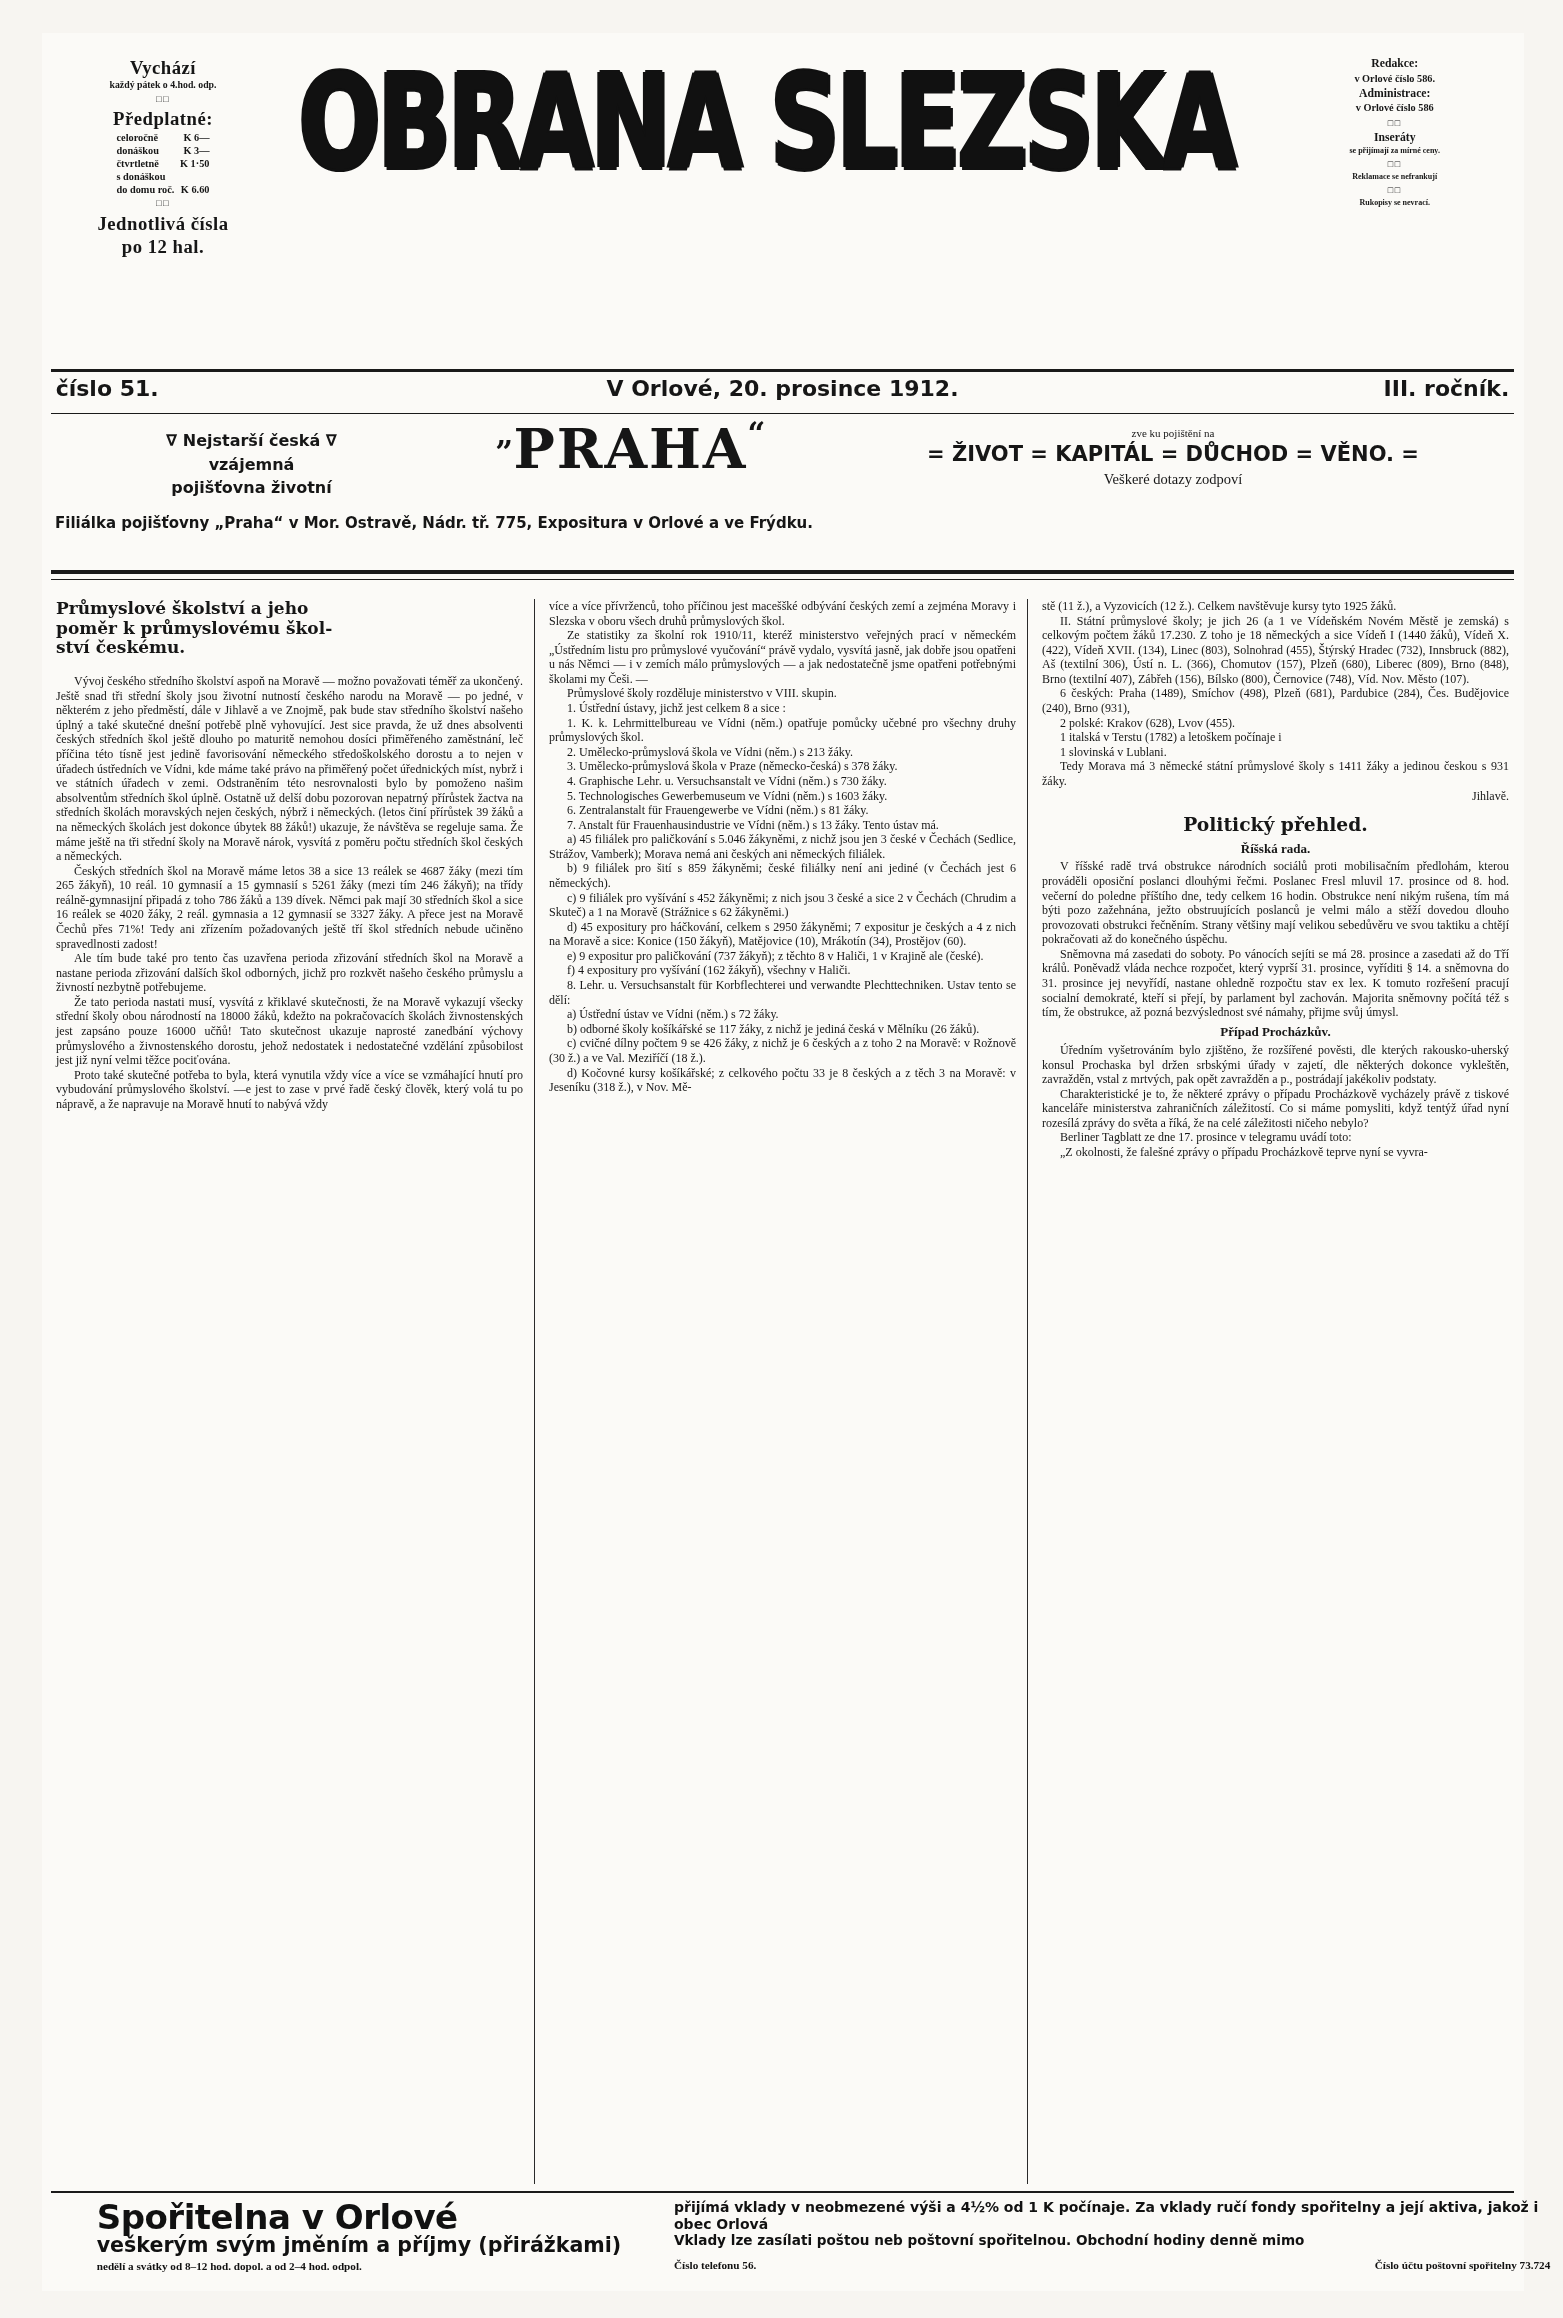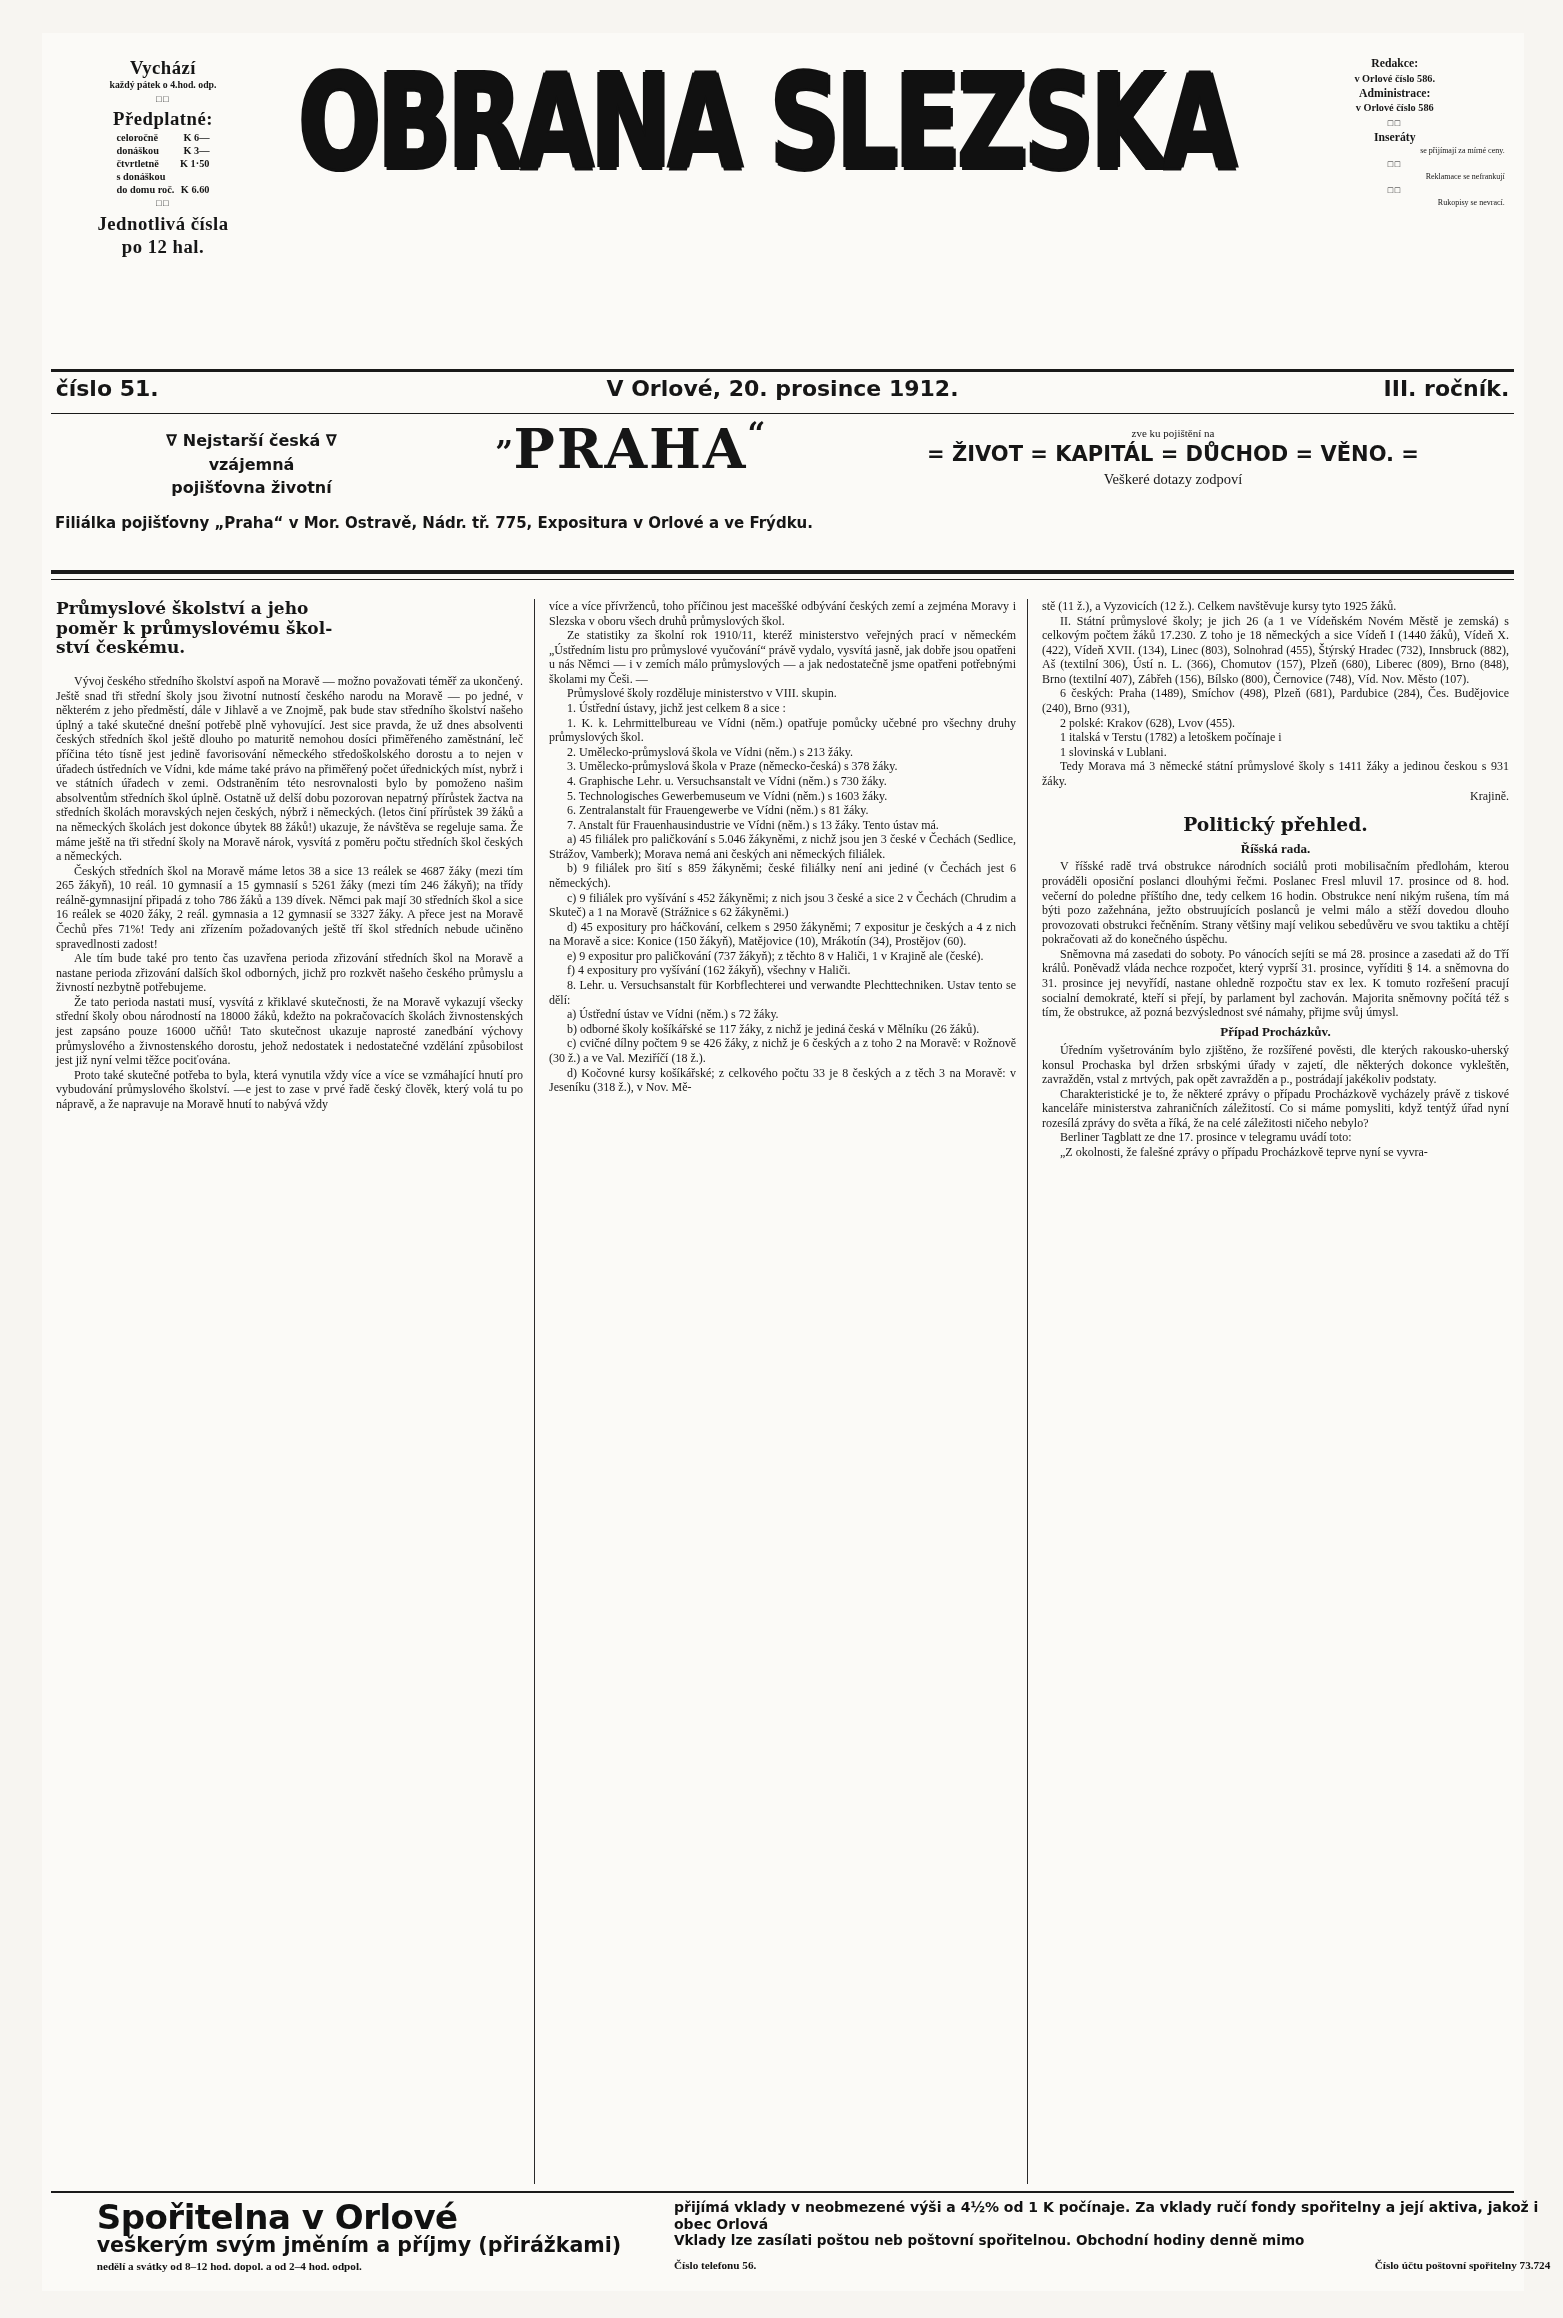--- a/index.html
+++ b/index.html
@@ -103,21 +103,21 @@
     right: 9.3px;
     top: 14px;
     width: 220px;
     text-align: center;
     font-size: 9.8px;
     line-height: 1.35;
     font-weight: bold;
   }
   .mh-right .hd { font-size: 11.7px; font-weight: bold; }
   .mh-right .ln { font-size: 10.3px; font-weight: bold; }
-  .mh-right .tiny { font-size: 8px; font-weight: normal; letter-spacing: 0px; text-align: right; }
+  .mh-right .tiny { font-size: 8px; font-weight: bold; letter-spacing: 0px; }
   .mh-right .dots {
     font-size: 9px;
     letter-spacing: 1.4px;
     margin: 1.4px 0;
   }
 
   .rule {
     position: absolute;
     background: #1a1a1a;
   }
@@ -462,21 +462,21 @@
     </div>
 
     <div class="col col3">
       <p class="noind">stě (11 ž.), a Vyzovicích (12 ž.). Celkem navštěvuje kursy tyto 1925 žáků.</p>
       <p>II. Státní průmyslové školy; je jich 26 (a 1 ve Vídeňském Novém Městě je zemská) s celkovým počtem žáků 17.230. Z toho je 18 německých a sice Vídeň I (1440 žáků), Vídeň X. (422), Vídeň XVII. (134), Linec (803), Solnohrad (455), Štýrský Hradec (732), Innsbruck (882), Aš (textilní 306), Ústí n. L. (366), Chomutov (157), Plzeň (680), Liberec (809), Brno (848), Brno (textilní 407), Zábřeh (156), Bílsko (800), Černovice (748), Víd. Nov. Město (107).</p>
       <p>6 českých: Praha (1489), Smíchov (498), Plzeň (681), Pardubice (284), Čes. Budějovice (240), Brno (931),</p>
       <p>2 polské: Krakov (628), Lvov (455).</p>
       <p>1 italská v Terstu (1782) a letoškem počínaje i</p>
       <p>1 slovinská v Lublani.</p>
       <p>Tedy Morava má 3 německé státní průmyslové školy s 1411 žáky a jedinou českou s 931 žáky.</p>
-      <p class="rt">Krajině.</p>
+      <p class="rt">Jihlavě.</p>
 
       <div class="subhead">Politický přehled.</div>
       <div class="subhead2">Říšská rada.</div>
       <p>V říšské radě trvá obstrukce národních sociálů proti mobilisačním předlohám, kterou prováděli oposiční poslanci dlouhými řečmi. Poslanec Fresl mluvil 17. prosince od 8. hod. večerní do poledne příštího dne, tedy celkem 16 hodin. Obstrukce není nikým rušena, tím má býti pozo zažehnána, ježto obstruujících poslanců je velmi málo a stěží dovedou dlouho provozovati obstrukci řečněním. Strany většiny mají velikou sebedůvěru ve svou taktiku a chtějí pokračovati až do konečného úspěchu.</p>
       <p>Sněmovna má zasedati do soboty. Po vánocích sejíti se má 28. prosince a zasedati až do Tří králů. Poněvadž vláda nechce rozpočet, který vyprší 31. prosince, vyříditi § 14. a sněmovna do 31. prosince jej nevyřídí, nastane ohledně rozpočtu stav ex lex. K tomuto rozřešení pracují socialní demokraté, kteří si přejí, by parlament byl zachován. Majorita sněmovny počítá též s tím, že obstrukce, až pozná bezvýslednost své námahy, přijme svůj úmysl.</p>
 
       <div class="subhead2">Případ Procházkův.</div>
       <p>Úředním vyšetrováním bylo zjištěno, že rozšířené pověsti, dle kterých rakousko-uherský konsul Prochaska byl držen srbskými úřady v zajetí, dle některých dokonce vykleštěn, zavražděn, vstal z mrtvých, pak opět zavražděn a p., postrádají jakékoliv podstaty.</p>
       <p>Charakteristické je to, že některé zprávy o případu Procházkově vycházely právě z tiskové kanceláře ministerstva zahraničních záležitostí. Co si máme pomysliti, když tentýž úřad nyní rozesílá zprávy do světa a říká, že na celé záležitosti ničeho nebylo?</p>
       <p>Berliner Tagblatt ze dne 17. prosince v telegramu uvádí toto:</p>

